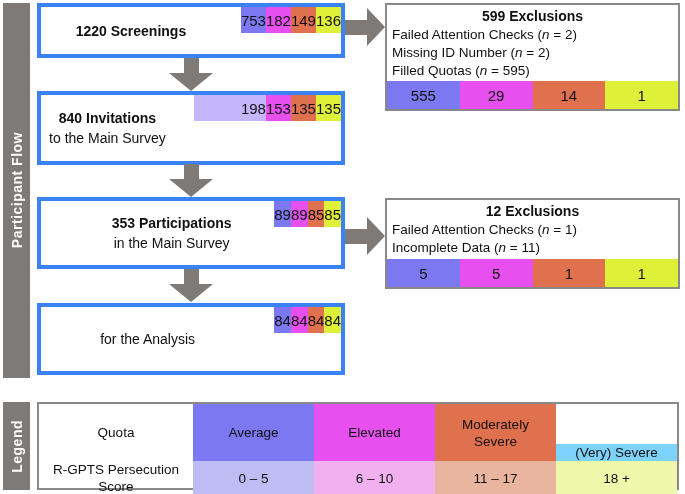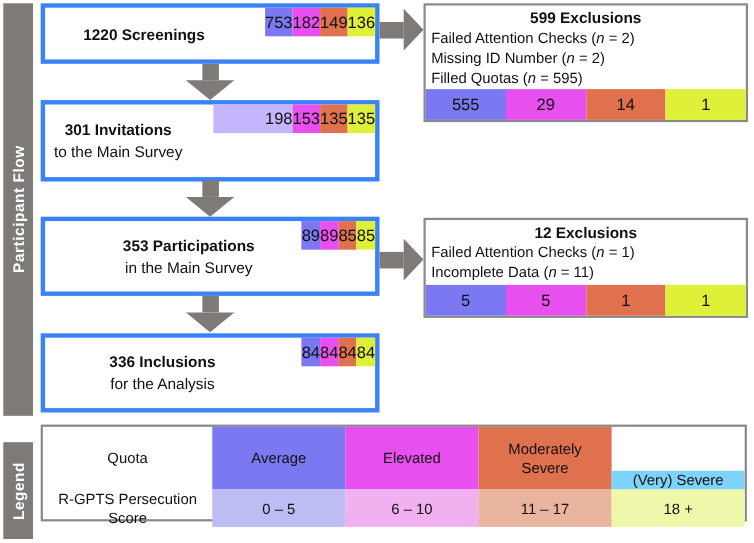--- a/index.html
+++ b/index.html
@@ -36,21 +36,21 @@
   
   .arrow{position:absolute;}
   .down-arrow{width:44px;}
   .down-arrow .shaft{width:15px;height:15px;background:#7d7a78;margin:0 auto;}
   .down-arrow .head{width:0;height:0;border-left:22px solid transparent;border-right:22px solid transparent;border-top:18px solid #7d7a78;}
   .right-arrow{height:38px;display:flex;align-items:center;}
   .right-arrow .shaft{width:22px;height:15px;background:#7d7a78;}
   .right-arrow .head{width:0;height:0;border-top:19px solid transparent;border-bottom:19px solid transparent;border-left:18px solid #7d7a78;}
   
   #legend-table{
-    position:absolute;left:37px;top:386px;width:642px;height:88px;
+    position:absolute;left:37px;top:402px;width:642px;height:88px;
     border:2px solid #8b8987;box-sizing:border-box;
     display:grid;grid-template-columns:154px 1fr 1fr 1fr 1fr;grid-template-rows:1fr 1fr;
   }
   .lcell{display:flex;align-items:center;justify-content:center;text-align:center;font-size:13.5px;line-height:17px;padding:0 4px;}
 </style>
 </head>
 <body>
 
 <div id="canvas">
 
@@ -68,21 +68,21 @@
     <div class="bar">
       <div class="seg" style="background: rgb(123, 120, 241); text-align: center;">753</div>
       <div class="seg" style="background: rgb(231, 80, 238);">182</div>
       <div class="seg" style="background: rgb(224, 113, 78);">149</div>
       <div class="seg" style="background: rgb(223, 240, 57);">136</div>
     </div>
   </div>
 
   <div class="fbox" style="left:37px;top:91px;width:308px;height:74px;">
     <div class="titles">
-      <div class="t-main">301 Invitations</div>
+      <div class="t-main">840 Invitations</div>
       <div class="t-sub">to the Main Survey</div>
     </div>
     <div class="bar">
       <div class="seg" style="background: #c4b5fd; padding-left: 47px;">198</div>
       <div class="seg" style="background: rgb(231, 80, 238);">153</div>
       <div class="seg" style="background: rgb(224, 113, 78);">135</div>
       <div class="seg" style="background: rgb(223, 240, 57);">135</div>
     </div>
   </div>
 
@@ -94,21 +94,20 @@
     <div class="bar">
       <div class="seg" style="background: rgb(123, 120, 241);">89</div>
       <div class="seg" style="background: rgb(231, 80, 238);">89</div>
       <div class="seg" style="background: rgb(224, 113, 78);">85</div>
       <div class="seg" style="background: rgb(223, 240, 57);">85</div>
     </div>
   </div>
 
   <div class="fbox" style="left:37px;top:303px;width:308px;height:72px;">
     <div class="titles">
-      <div class="t-main">336 Inclusions</div>
       <div class="t-sub">for the Analysis</div>
     </div>
     <div class="bar">
       <div class="seg" style="background: rgb(123, 120, 241);">84</div>
       <div class="seg" style="background: rgb(231, 80, 238);">84</div>
       <div class="seg" style="background: rgb(224, 113, 78);">84</div>
       <div class="seg" style="background: rgb(223, 240, 57);">84</div>
     </div>
   </div>
 

